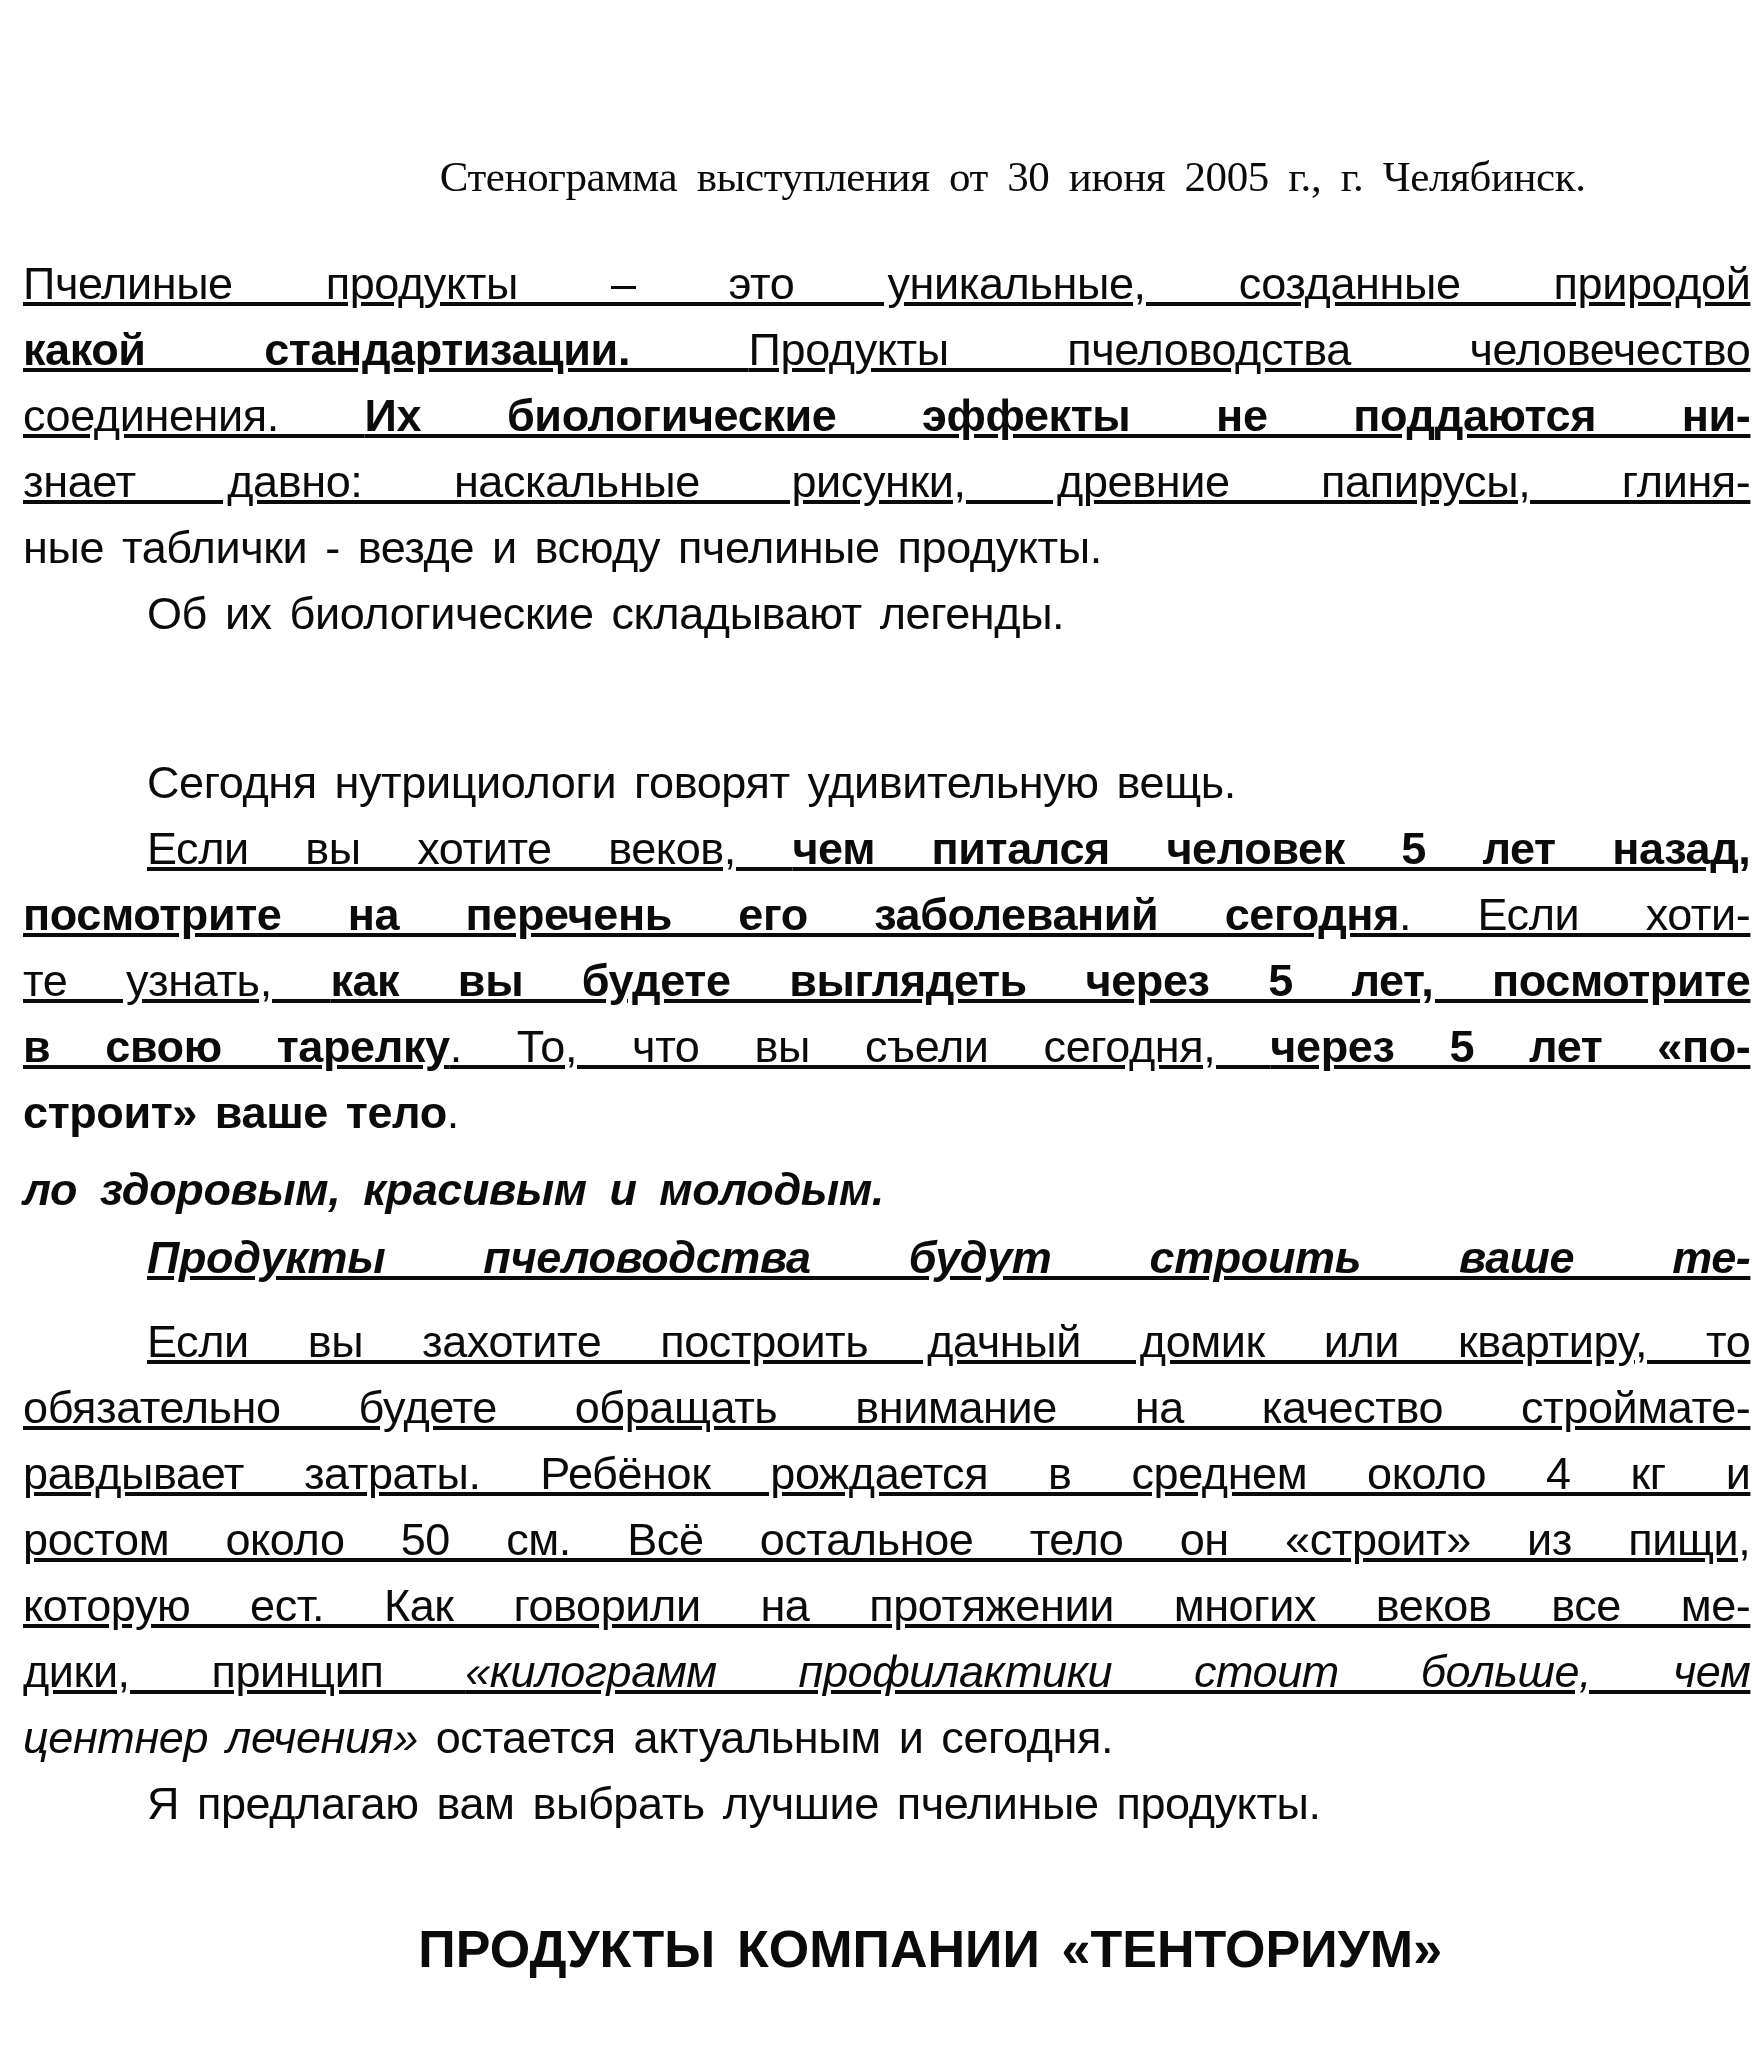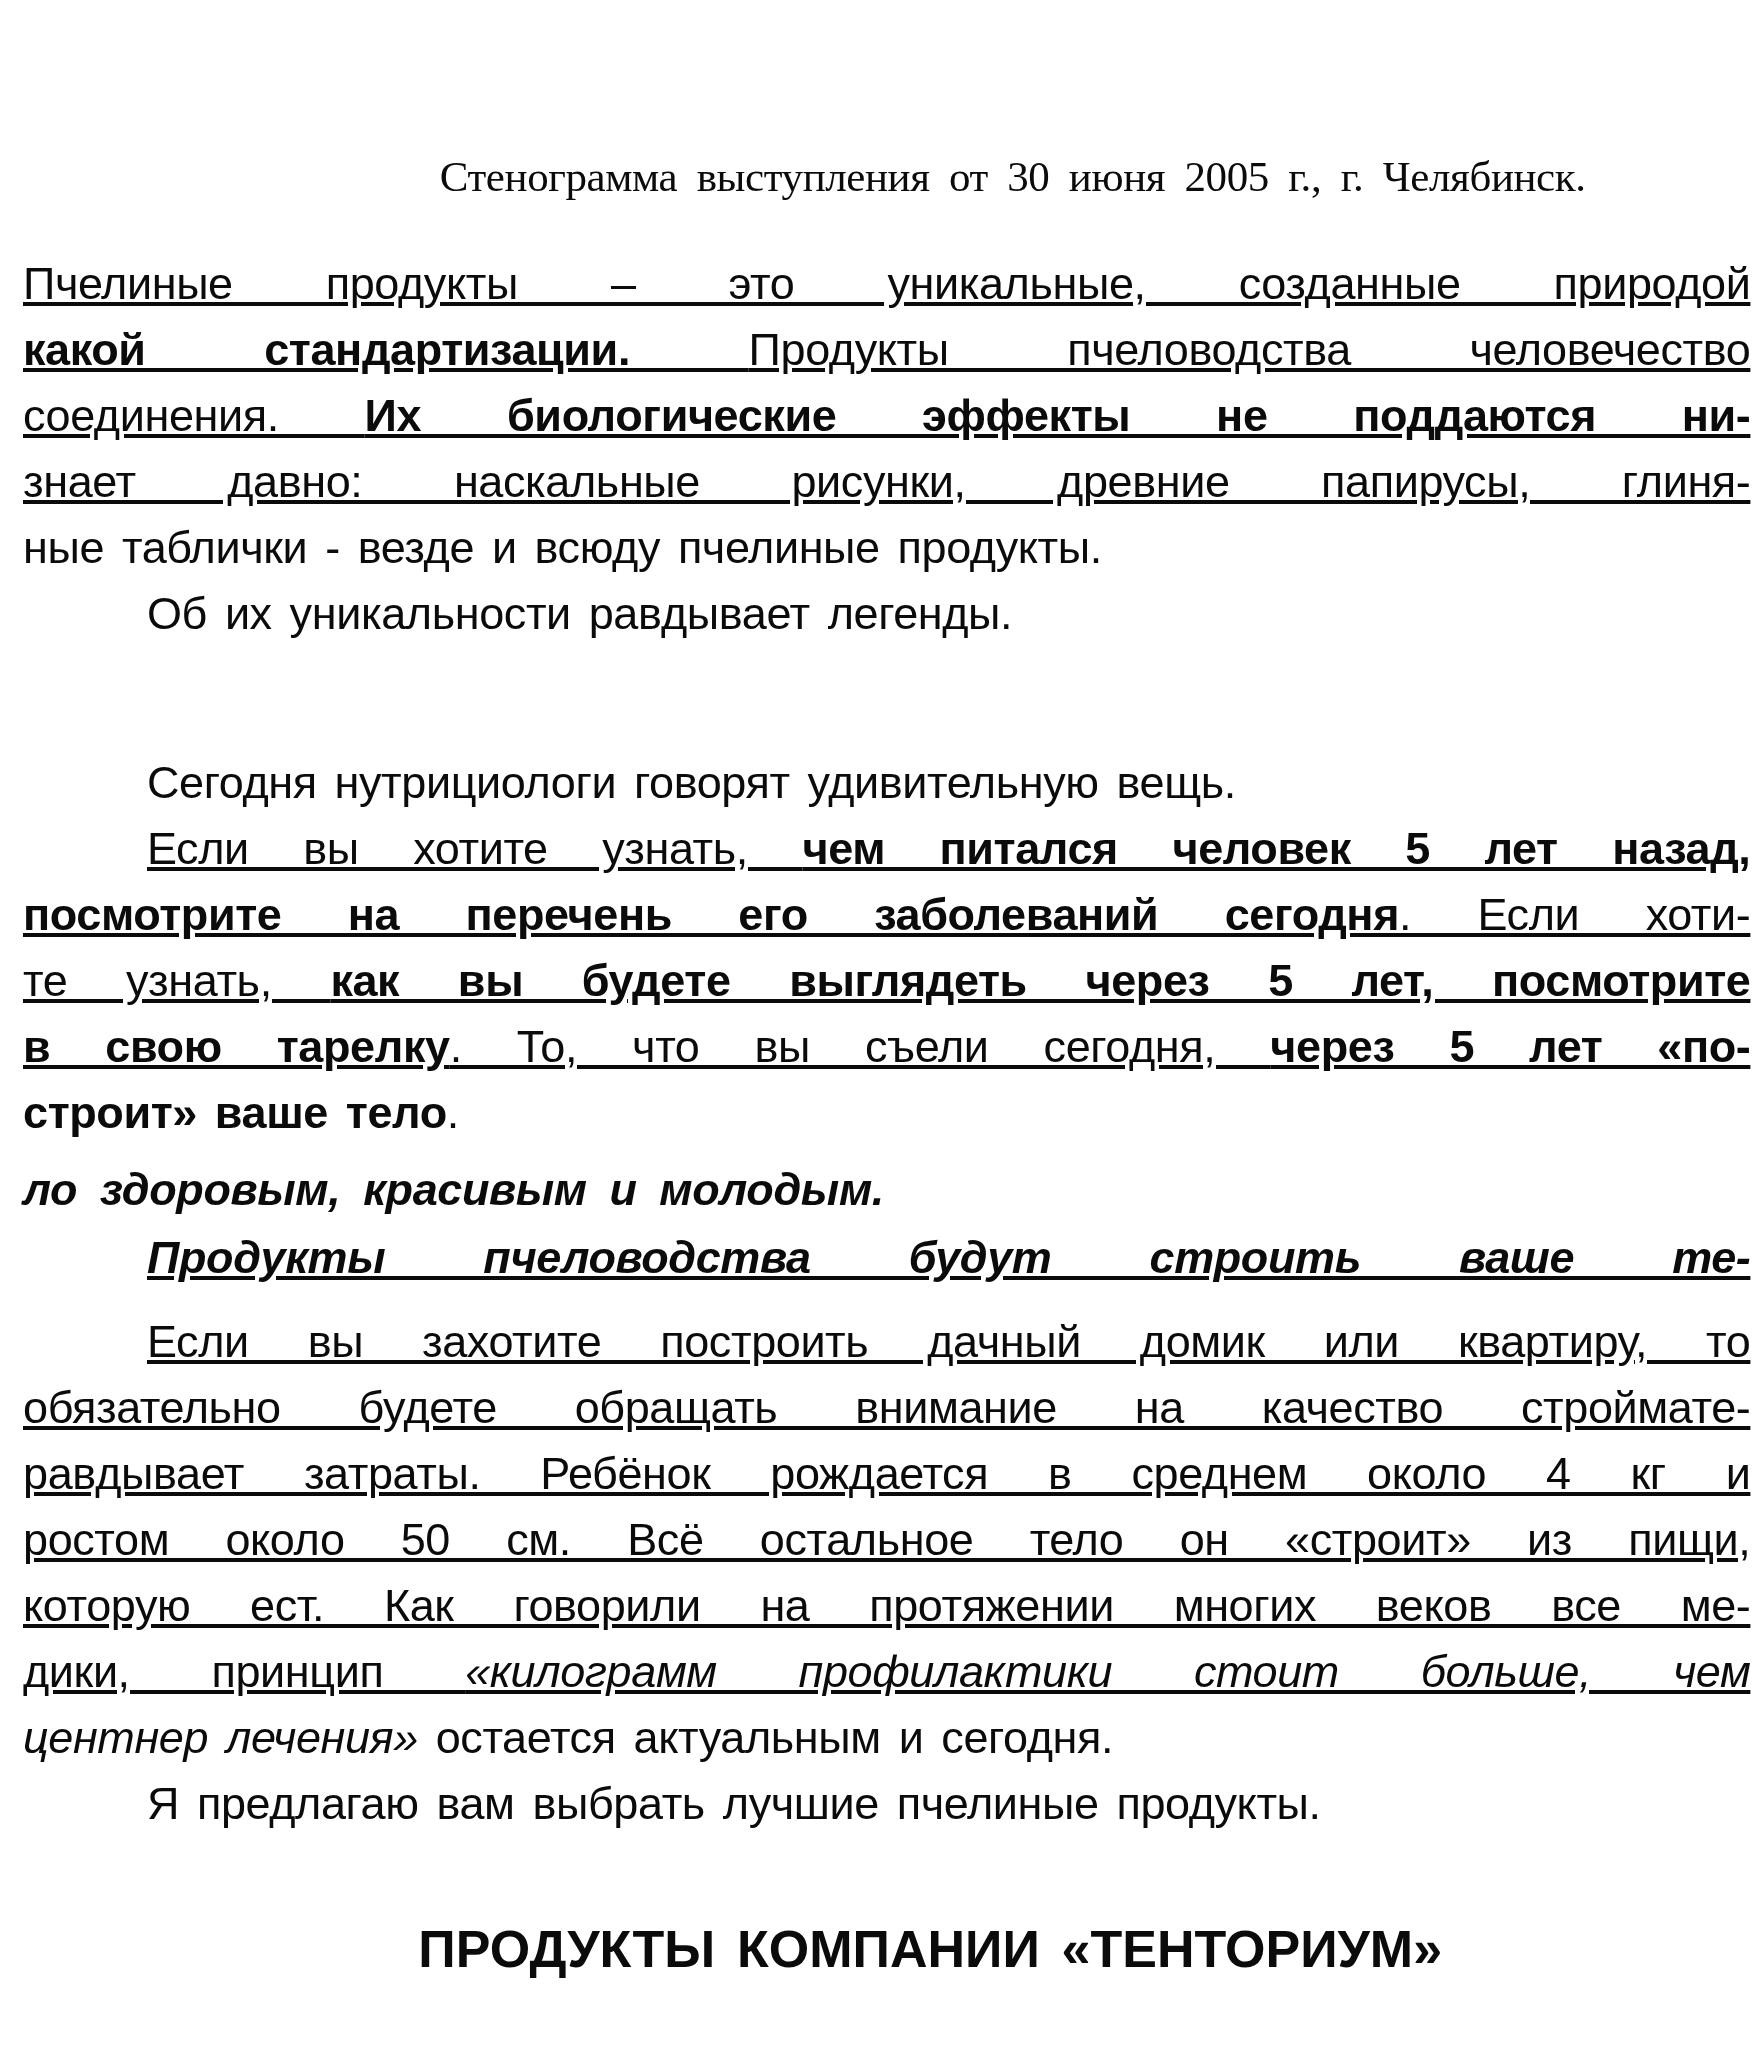--- a/index.html
+++ b/index.html
@@ -60,29 +60,29 @@
 
   <div class="para m-p1">
     <div class="line just"><span>Пчелиные продукты – это уникальные, созданные природой</span></div>
     <div class="line just"><span class="b">какой стандартизации. </span><span>Продукты пчеловодства человечество</span></div>
     <div class="line just"><span>соединения. </span><span class="b">Их биологические эффекты не поддаются ни-</span></div>
     <div class="line just"><span>знает давно: наскальные рисунки, древние папирусы, глиня-</span></div>
     <div class="line"><span>ные таблички - везде и всюду пчелиные продукты.</span></div>
   </div>
 
   <div class="para">
-    <div class="line indent"><span>Об их уникальности равдывает легенды.</span></div>
+    <div class="line indent"><span>Об их биологические складывают легенды.</span></div>
   </div>
 
   <div class="para m-p3">
     <div class="line indent"><span>Сегодня нутрициологи говорят удивительную вещь.</span></div>
   </div>
 
   <div class="para">
-    <div class="line just indent"><span>Если вы хотите узнать, </span><span class="b">чем питался человек 5 лет назад,</span></div>
+    <div class="line just indent"><span>Если вы хотите веков, </span><span class="b">чем питался человек 5 лет назад,</span></div>
     <div class="line just"><span class="b">посмотрите на перечень его заболеваний сегодня</span><span>. Если хоти-</span></div>
     <div class="line just"><span>те узнать, </span><span class="b">как вы будете выглядеть через 5 лет, посмотрите</span></div>
     <div class="line just"><span class="b">в свою тарелку</span><span>. То, что вы съели сегодня, </span><span class="b">через 5 лет «по-</span></div>
     <div class="line"><span class="b">строит» ваше тело</span><span>.</span></div>
   </div>
 
   <div class="para p5 m-p5">
     <div class="line"><span>ло здоровым, красивым и молодым.</span></div>
     <div class="line just indent"><span>Продукты пчеловодства будут строить ваше те-</span></div>
   </div>

